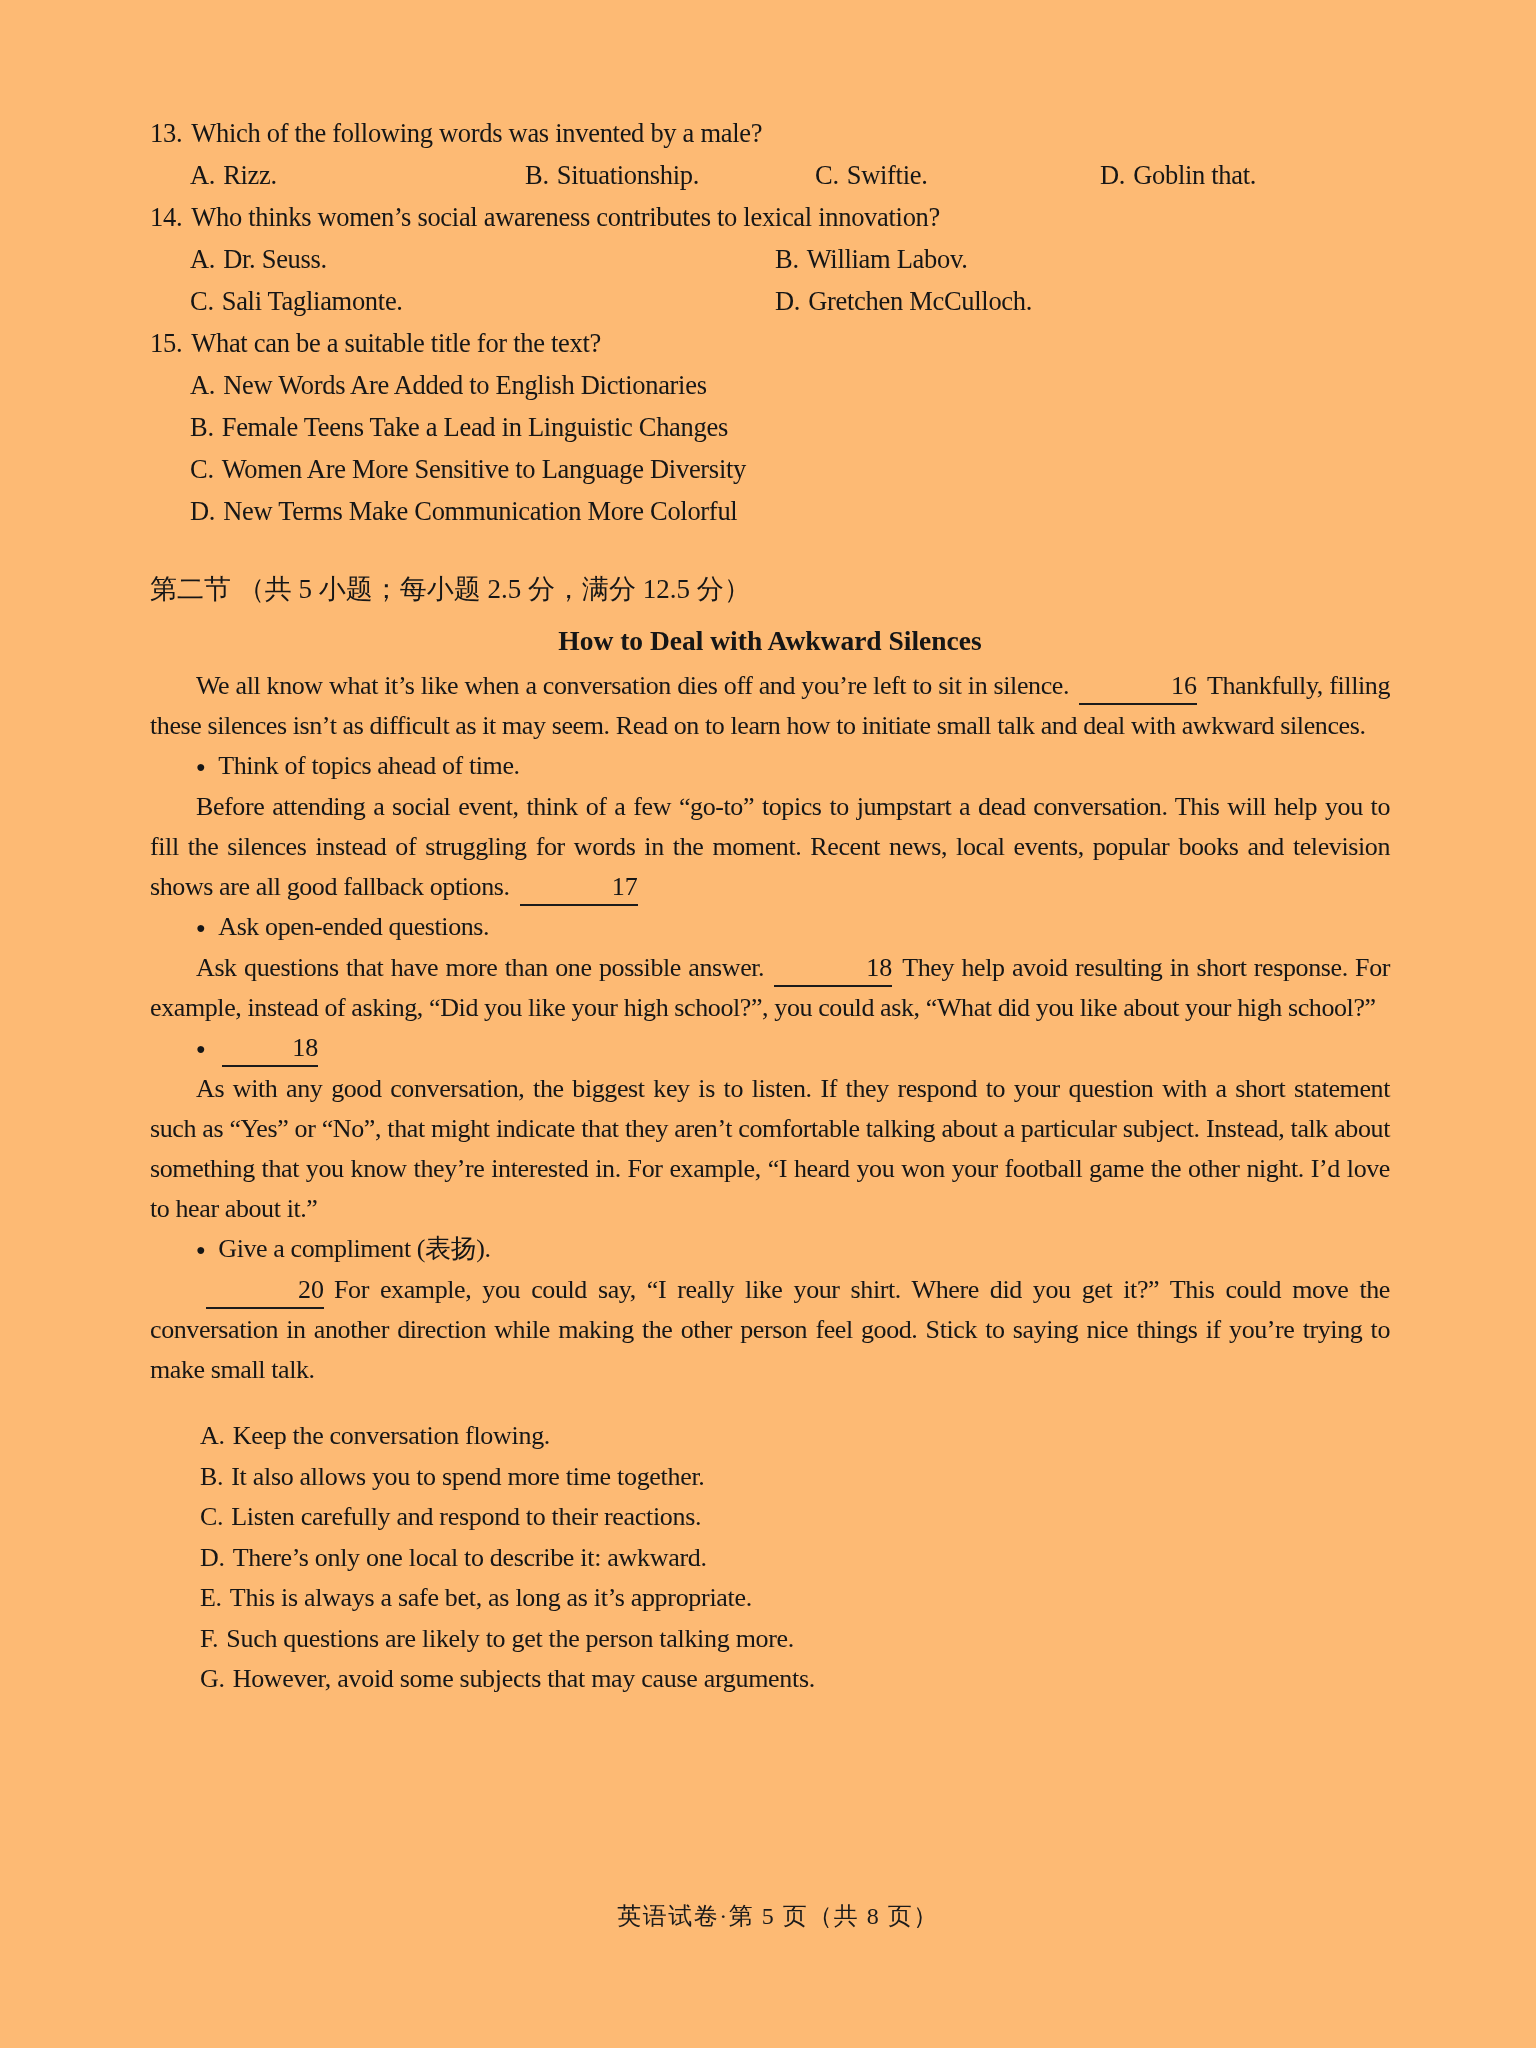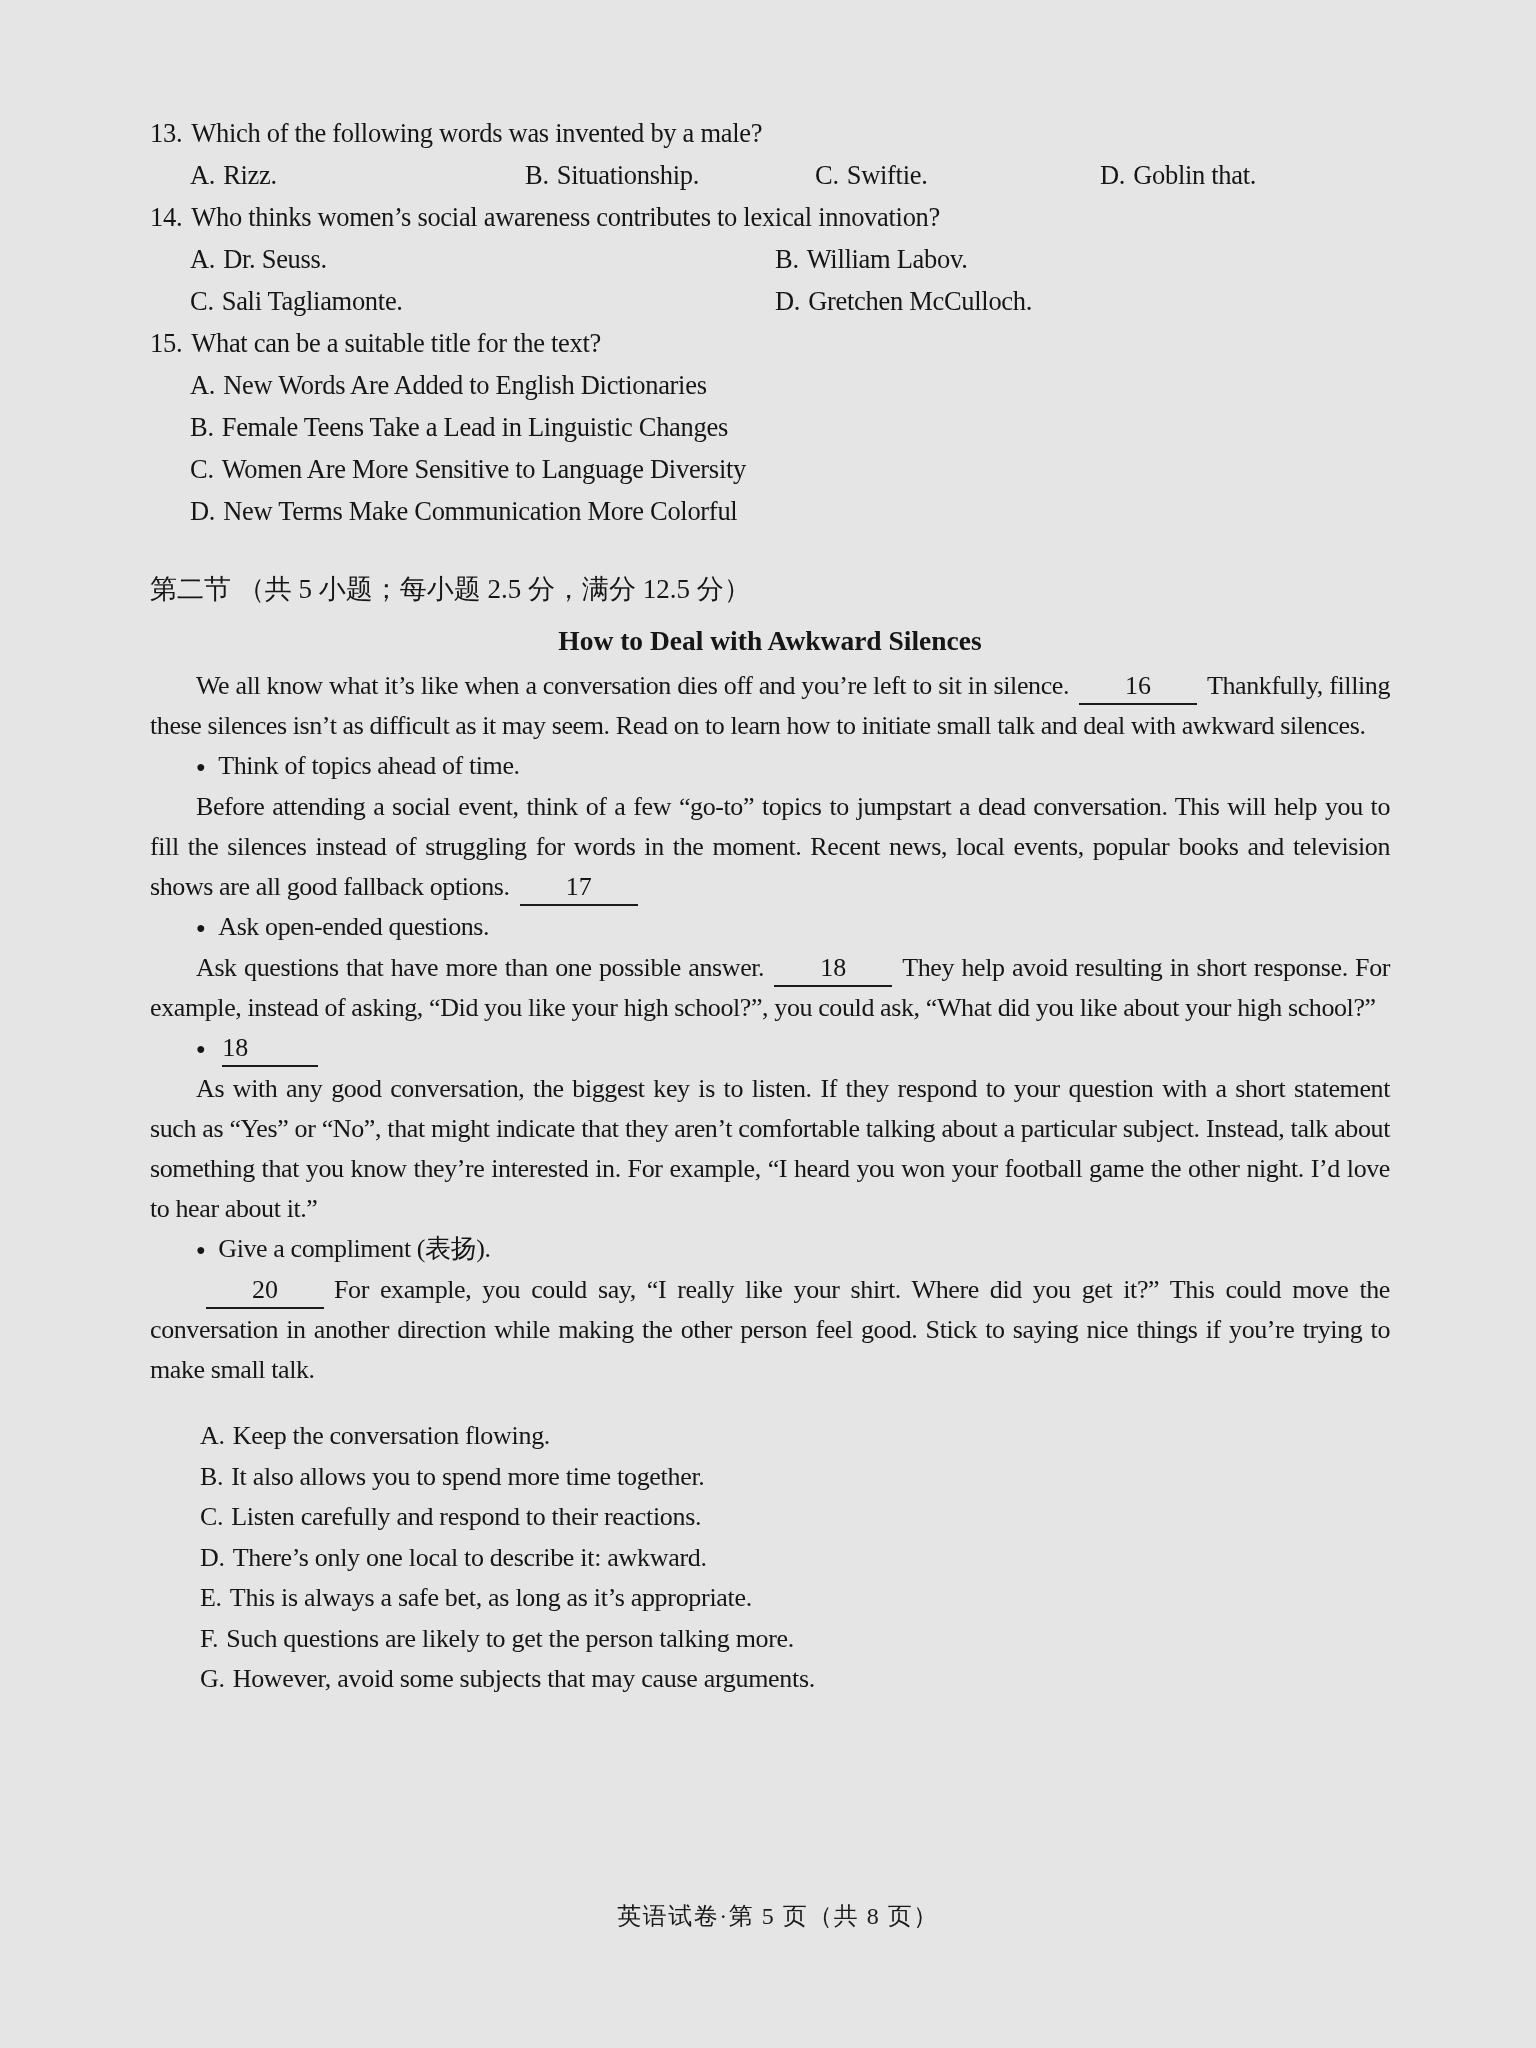--- a/index.html
+++ b/index.html
@@ -1,40 +1,40 @@
 <!DOCTYPE html>
 <html lang="zh"><head>
 <meta charset="utf-8">
 <style>
   html,body{margin:0;padding:0;background:#ffffff;}
   .page{
     position:relative;
     width:1536px;height:2048px;
-    background:#e5e5e5;
+    background:#fdba74;
     font-family:"Liberation Serif","DejaVu Serif",serif;
     color:#161616;
     overflow:hidden;
   }
   .content{position:absolute;left:150px;top:112px;width:1240px;}
   .q-line{font-size:26.5px;line-height:42px;letter-spacing:-0.3px;}
   .q-num{margin-right:9px;}
   .opts{padding-left:40px;font-size:26.5px;line-height:42px;letter-spacing:-0.3px;}
   .opts-grid4{display:grid;grid-template-columns:335px 290px 285px 1fr;}
   .opts-grid2{display:grid;grid-template-columns:585px 1fr;}
   .opt-label{margin-right:8px;}
   .opt-row{line-height:42px;}
   .section-heading{margin-top:34px;font-size:27px;line-height:46px;}
   .instruction{margin:0;font-size:27px;line-height:45px;text-indent:46px;text-align:justify;}
   .passage-title{margin:6px 0 2px 0;font-size:27.5px;line-height:46px;font-weight:bold;text-align:center;}
   .para{margin:0;font-size:26px;line-height:40px;letter-spacing:-0.4px;text-align:justify;text-indent:46px;}
   .bullet{margin:0;font-size:26px;line-height:40px;letter-spacing:-0.4px;padding-left:46px;text-indent:0;}
   .dot{font-size:16px;margin-right:13px;vertical-align:2px;}
   .blank{
     display:inline-block;min-width:118px;height:33px;
-    text-align:left;border-bottom:2px solid #1c1c1c;
+    text-align:right;border-bottom:2px solid #1c1c1c;
     margin:0 10px;line-height:32px;letter-spacing:0;
   }
   .blank-sm{min-width:96px;margin-left:4px;}
   .choices{margin-top:26px;padding-left:50px;}
   .choice{font-size:26px;line-height:40.5px;letter-spacing:-0.3px;}
   .footer{
     position:absolute;left:10px;bottom:116px;width:100%;
     text-align:center;font-size:24px;letter-spacing:1.5px;color:#1b1b1b;
   }
 </style>

